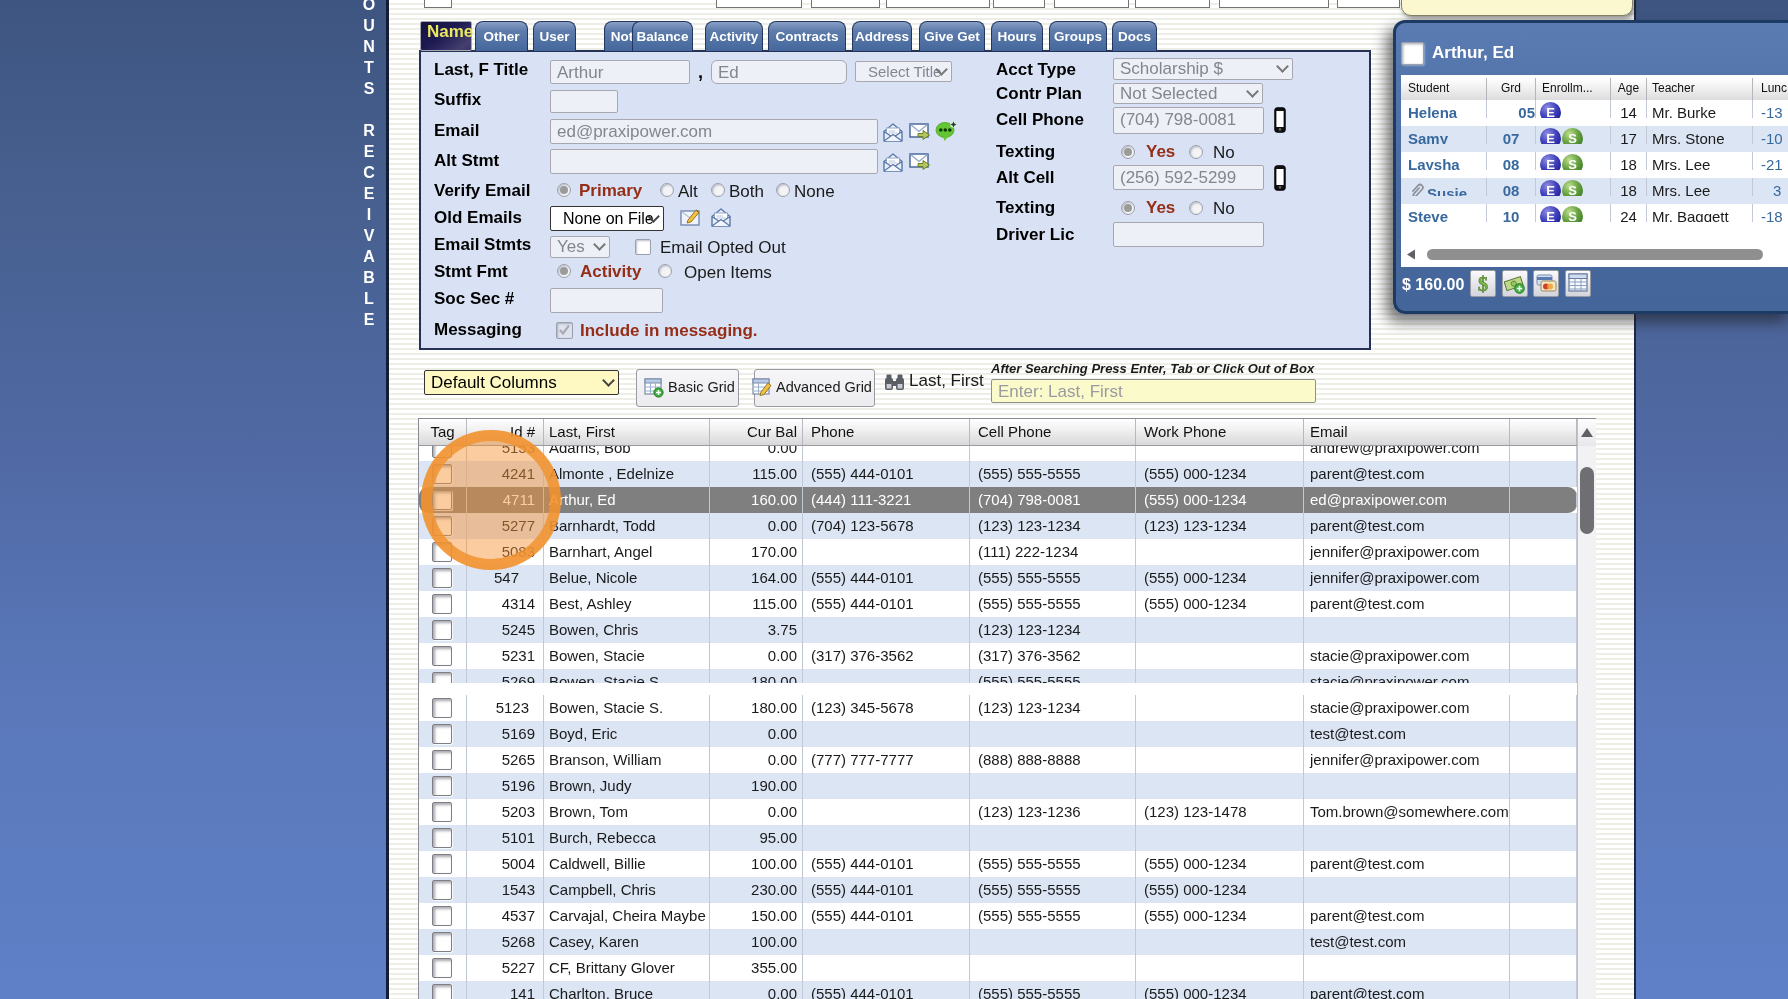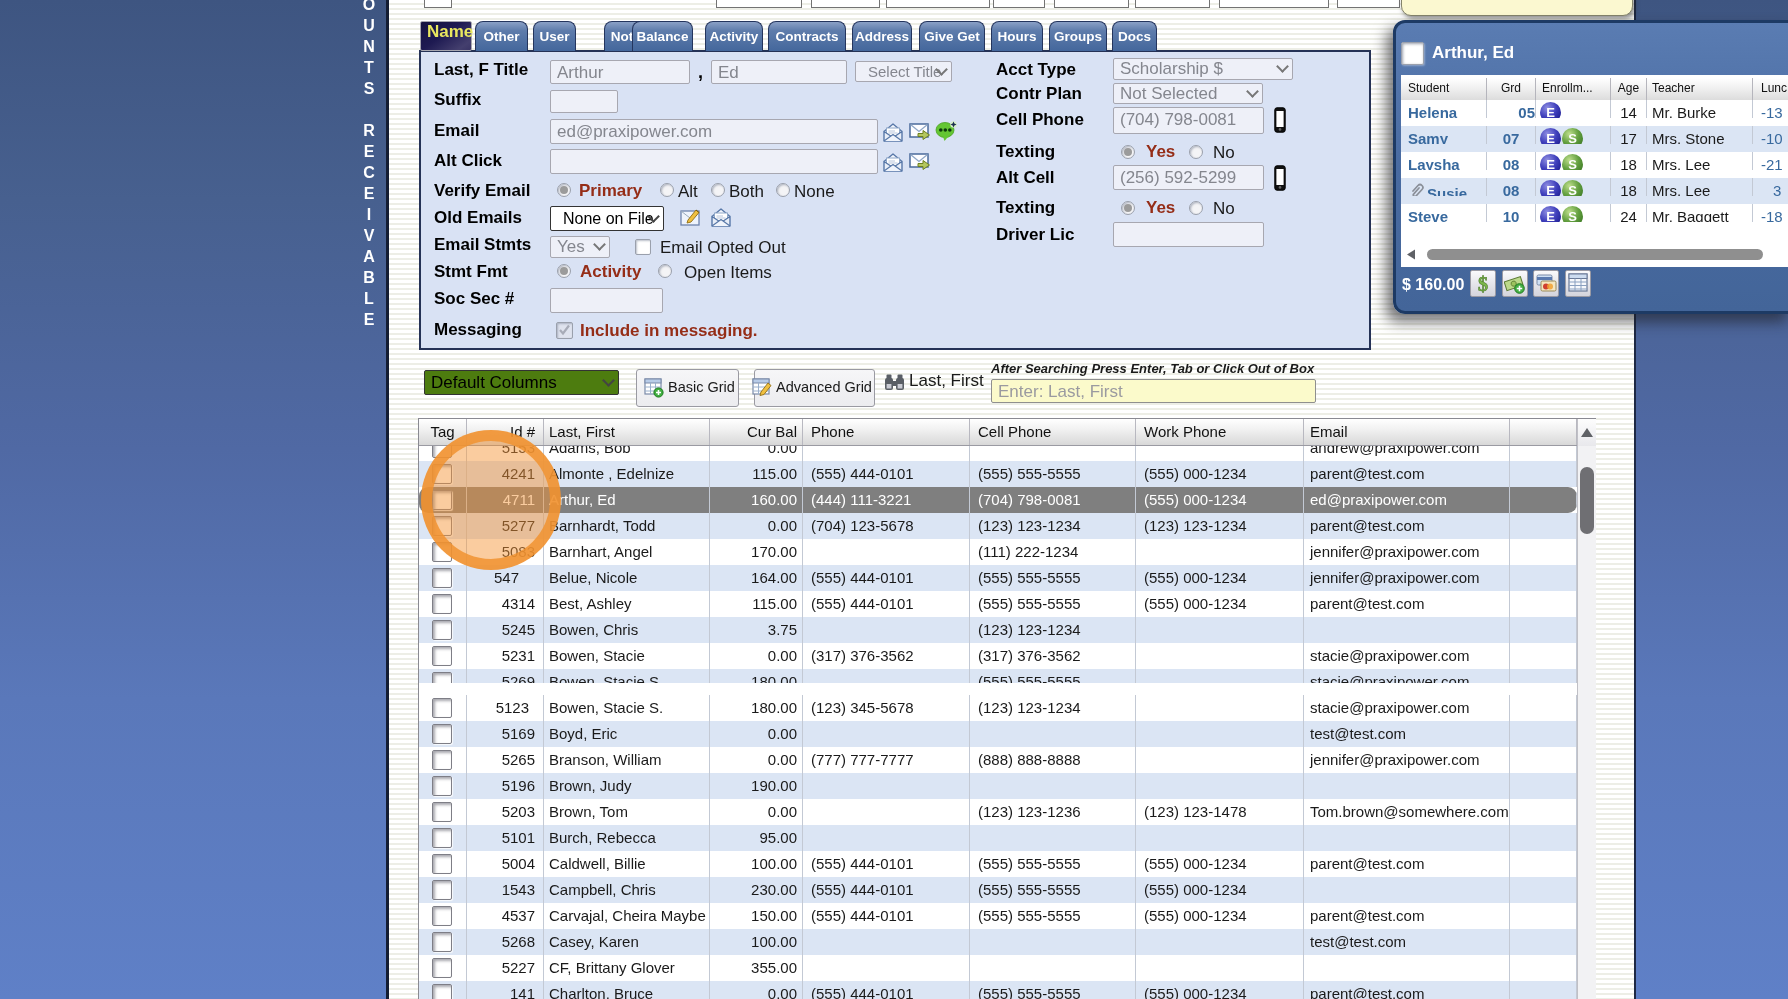--- a/index.html
+++ b/index.html
@@ -155,21 +155,21 @@
   </div>
 <div class="tab" style="left:1112px; width:45px;">
     <span>Docs</span>
   </div>
 <div class="panel"></div>
 <div class="lbl" style="left:434px; top:60px;">Last, F Title</div>
 <div class="inp" style="left:550px; top:60px; width:140px; height:24px;">
     <span>Arthur</span>
   </div>
 <div class="lbl" style="left:698px; top:62px; font-size:18px;">,</div>
-<div class="inp" style="left:711px; top:60px; width:136px; height:24px;">
+<div class="inp" style="left:711px; top:60px; width:136px; height:24px;border-radius:6px;">
     <span>Ed</span>
   </div>
 <div class="sel" style="left:855px; top:61px; width:97px; height:21px;">
     <span style="line-height:19px;">
       <span style="font-size:15px;">Select Title</span>
     </span>
     <i class="chev"></i>
   </div>
 <div class="lbl" style="left:434px; top:90px;">Suffix</div>
 <div class="inp" style="left:550px; top:90px; width:68px; height:23px;">
@@ -193,21 +193,21 @@
     </svg></div>
 <div class="abs" style="left:935px; top:121px;"><svg class="svg" width="22" height="20" viewBox="0 0 22 20">
       <ellipse cx="10" cy="9" rx="9" ry="7.5" fill="#64c633" stroke="#48a01e" stroke-width="0.8"></ellipse>
       <path d="M8 15.5 L9.5 20 L14 14.8 Z" fill="#64c633"></path>
       <circle cx="5.8" cy="9" r="1.8" fill="#0d3a0d"></circle>
       <circle cx="10.3" cy="9" r="1.8" fill="#0d3a0d"></circle>
       <circle cx="14.8" cy="9" r="1.8" fill="#0d3a0d"></circle>
       <circle cx="18.5" cy="3.5" r="3.2" fill="#d8eec8"></circle>
       <path d="M18.5 0.5 L19.4 2.6 L21.5 3.5 L19.4 4.4 L18.5 6.5 L17.6 4.4 L15.5 3.5 L17.6 2.6 Z" fill="#1d3050"></path>
     </svg></div>
-<div class="lbl" style="left:434px; top:151px;">Alt Click</div>
+<div class="lbl" style="left:434px; top:151px;">Alt Stmt</div>
 <div class="inp" style="left:550px; top:149px; width:328px; height:25px;">
     <span></span>
   </div>
 <div class="abs" style="left:882px; top:152px;"><svg class="svg" width="22" height="21" viewBox="0 0 22 21">
       <path d="M2 9.5 L11 2 L20 9.5" fill="#f4f7fd" stroke="#5878a8" stroke-width="1.4" stroke-linejoin="round"></path>
       <rect x="4.5" y="6" width="13" height="8.5" fill="#ffffff" stroke="#90a8c8" stroke-width="1"></rect>
       <path d="M6.5 9 L13 9 M6.5 11 L15.5 11" stroke="#b8c6dc" stroke-width="1"></path>
       <path d="M2 9.5 L2 19 L20 19 L20 9.5 L11 15.5 Z" fill="#e8eef8" stroke="#5878a8" stroke-width="1.4" stroke-linejoin="round"></path>
       <path d="M2 19 L11 12.5 L20 19" fill="#f0f4fb" stroke="#5878a8" stroke-width="1.2" stroke-linejoin="round"></path>
     </svg></div>
@@ -301,21 +301,21 @@
     </svg></div>
 <div class="lbl" style="left:996px; top:198px;">Texting</div>
 <div class="radio on" style="left:1121px; top:201px;"></div>
 <div class="lbl" style="left:1146px; top:198px;"><span class="red">Yes</span></div>
 <div class="radio" style="left:1189px; top:201px;"></div>
 <div class="ftxt" style="left:1213px; top:199px;">No</div>
 <div class="lbl" style="left:996px; top:225px;">Driver Lic</div>
 <div class="inp" style="left:1113px; top:222px; width:151px; height:25px;">
     <span></span>
   </div>
-<div class="sel" style="left:424px; top:370px; width:195px; height:25px;background:#4d7c0f; border:1px solid #333; color:#000;color:#000;">
+<div class="sel" style="left:424px; top:370px; width:195px; height:25px;background:#fef9c3; border:1px solid #333; color:#000;color:#000;">
     <span style="line-height:23px;">Default Columns</span>
     <i class="chev chevd"></i>
   </div>
 <div class="btn3d" style="left:636px; top:369px; width:103px; height:38px;"></div>
 <div class="abs" style="left:644px; top:378px;"><svg class="svg" width="20" height="20" viewBox="0 0 20 20">
       <rect x="1" y="1" width="16" height="15" fill="#fff" stroke="#7a8aa8" stroke-width="1.2"></rect>
       <rect x="1" y="1" width="16" height="4" fill="#b8cce8" stroke="#7a8aa8" stroke-width="1"></rect>
       <path d="M1 9 L17 9 M1 13 L17 13 M6.5 5 L6.5 16 M11.5 5 L11.5 16" stroke="#9ab0cc" stroke-width="1"></path>
       <circle cx="14.5" cy="14.5" r="4.6" fill="#3fae3f" stroke="#1e7a1e" stroke-width="1"></circle>
       <path d="M14.5 12 L14.5 17 M12 14.5 L17 14.5" stroke="#fff" stroke-width="1.6"></path>

